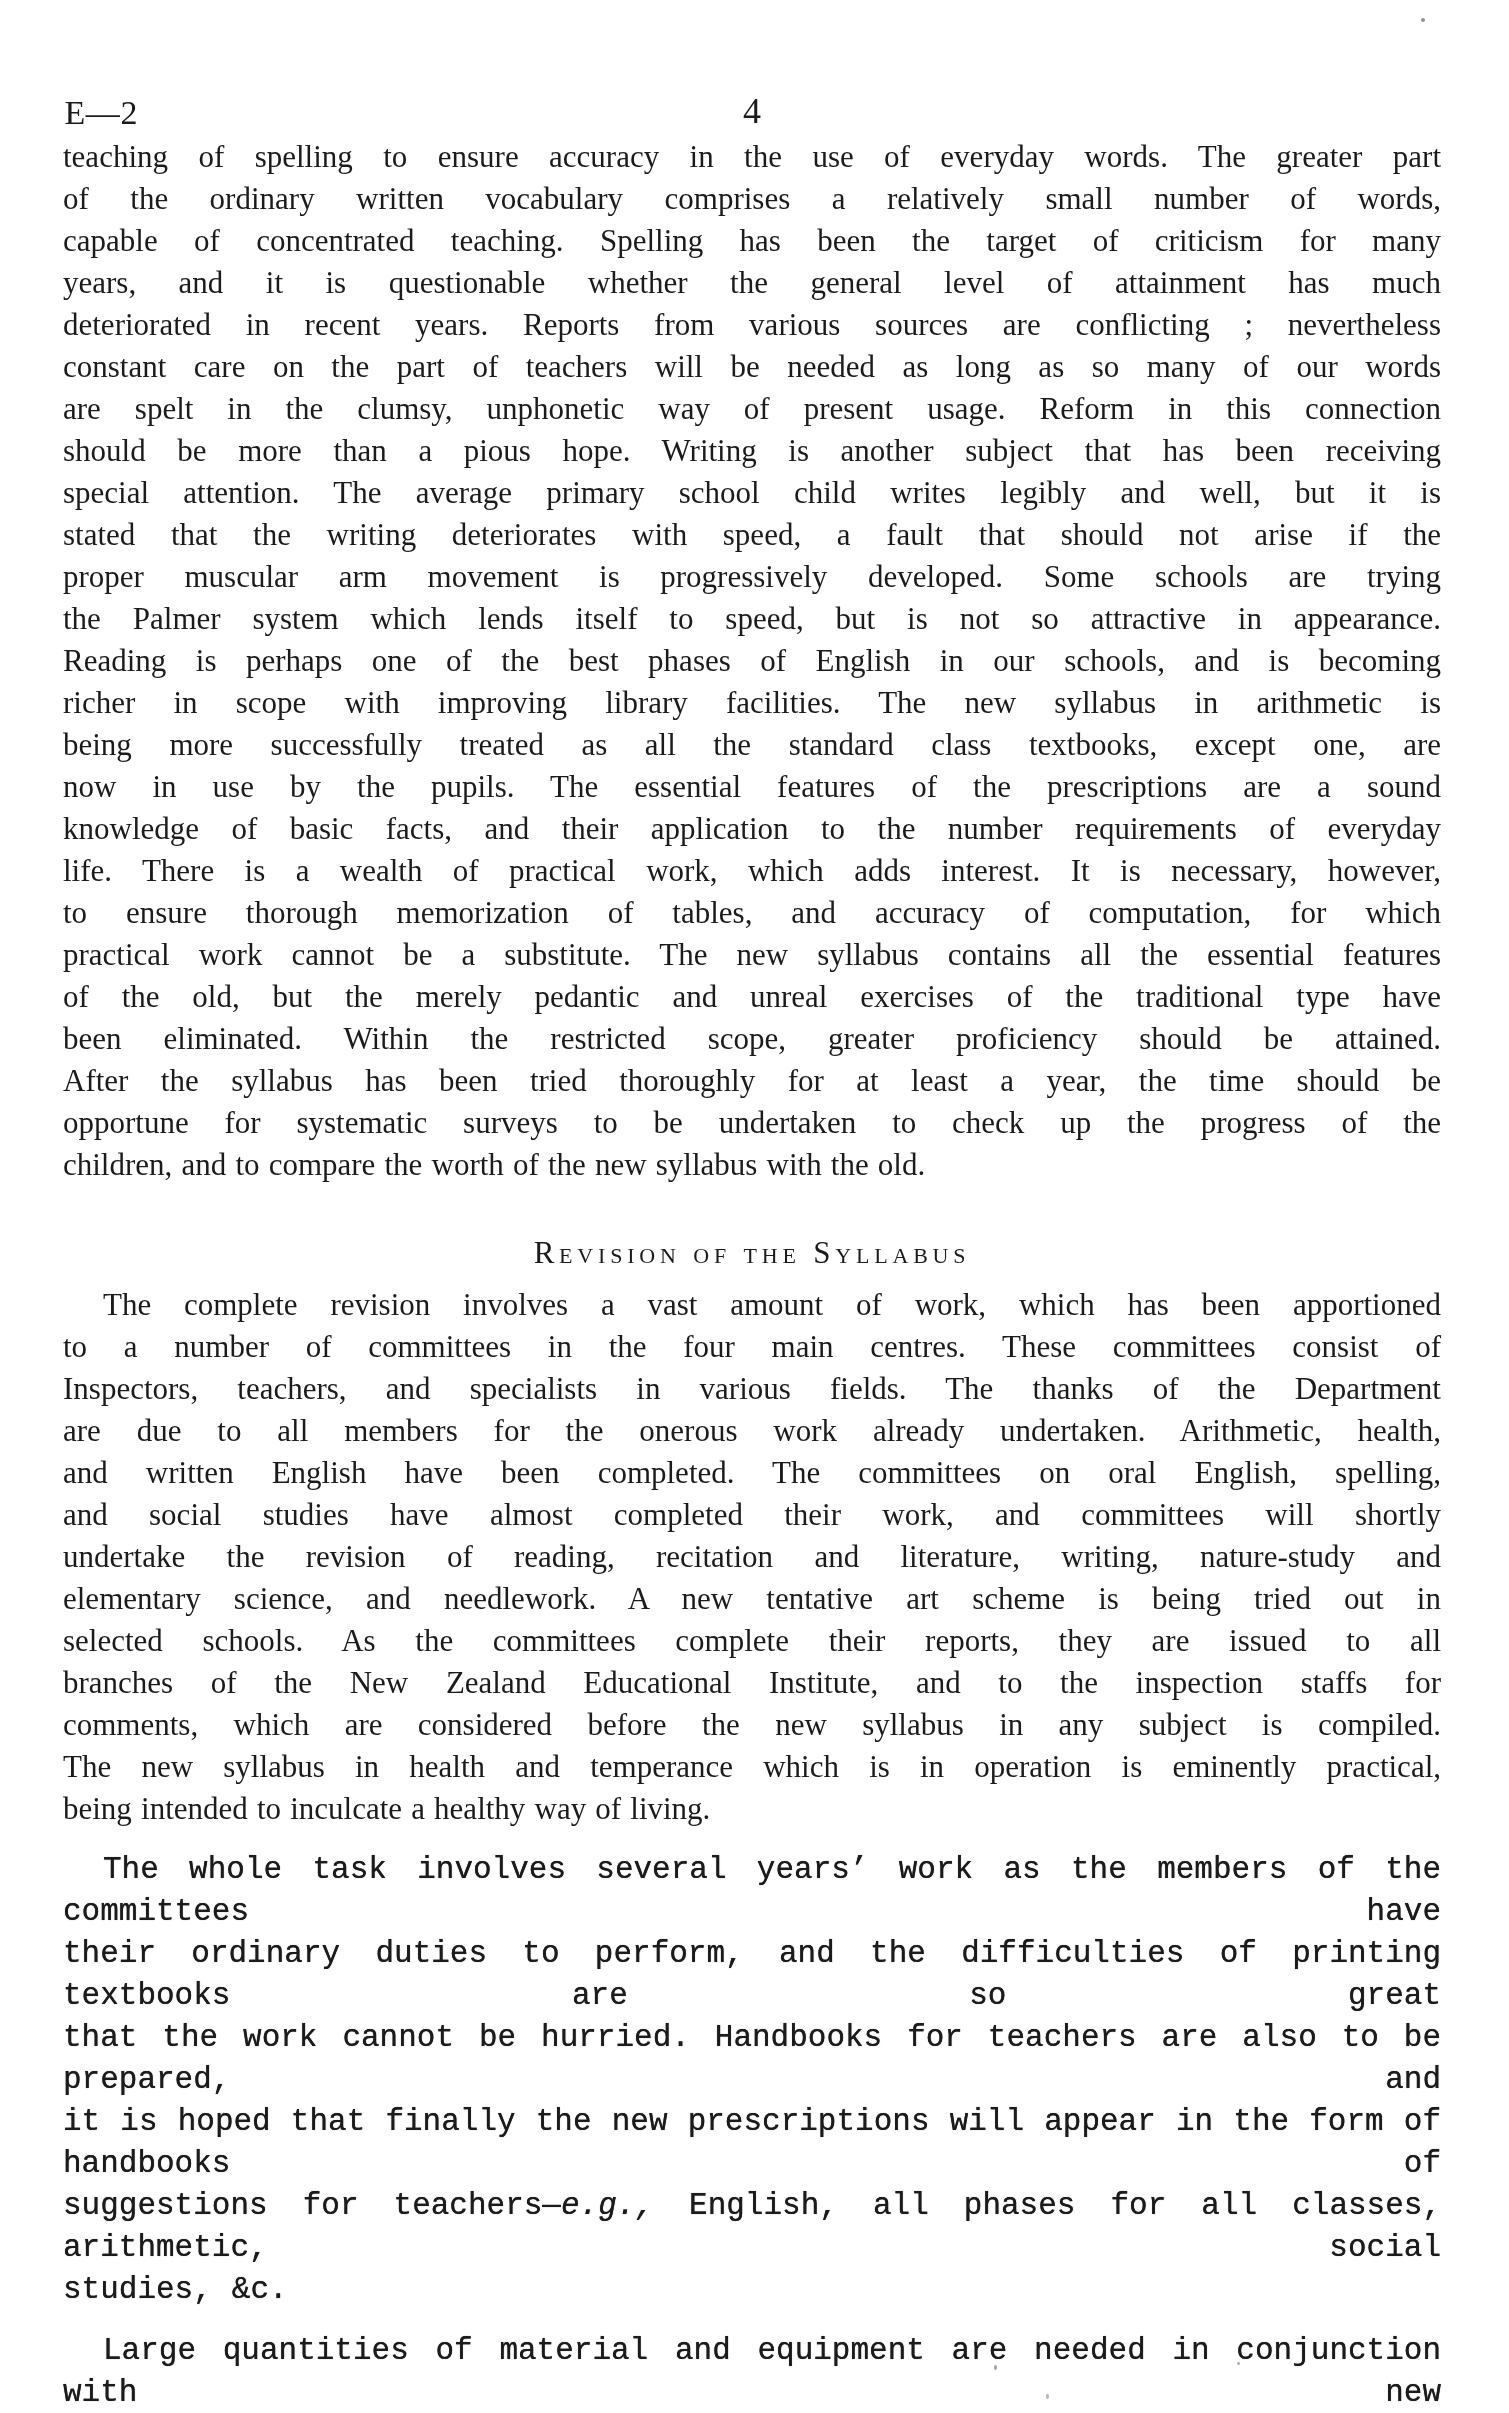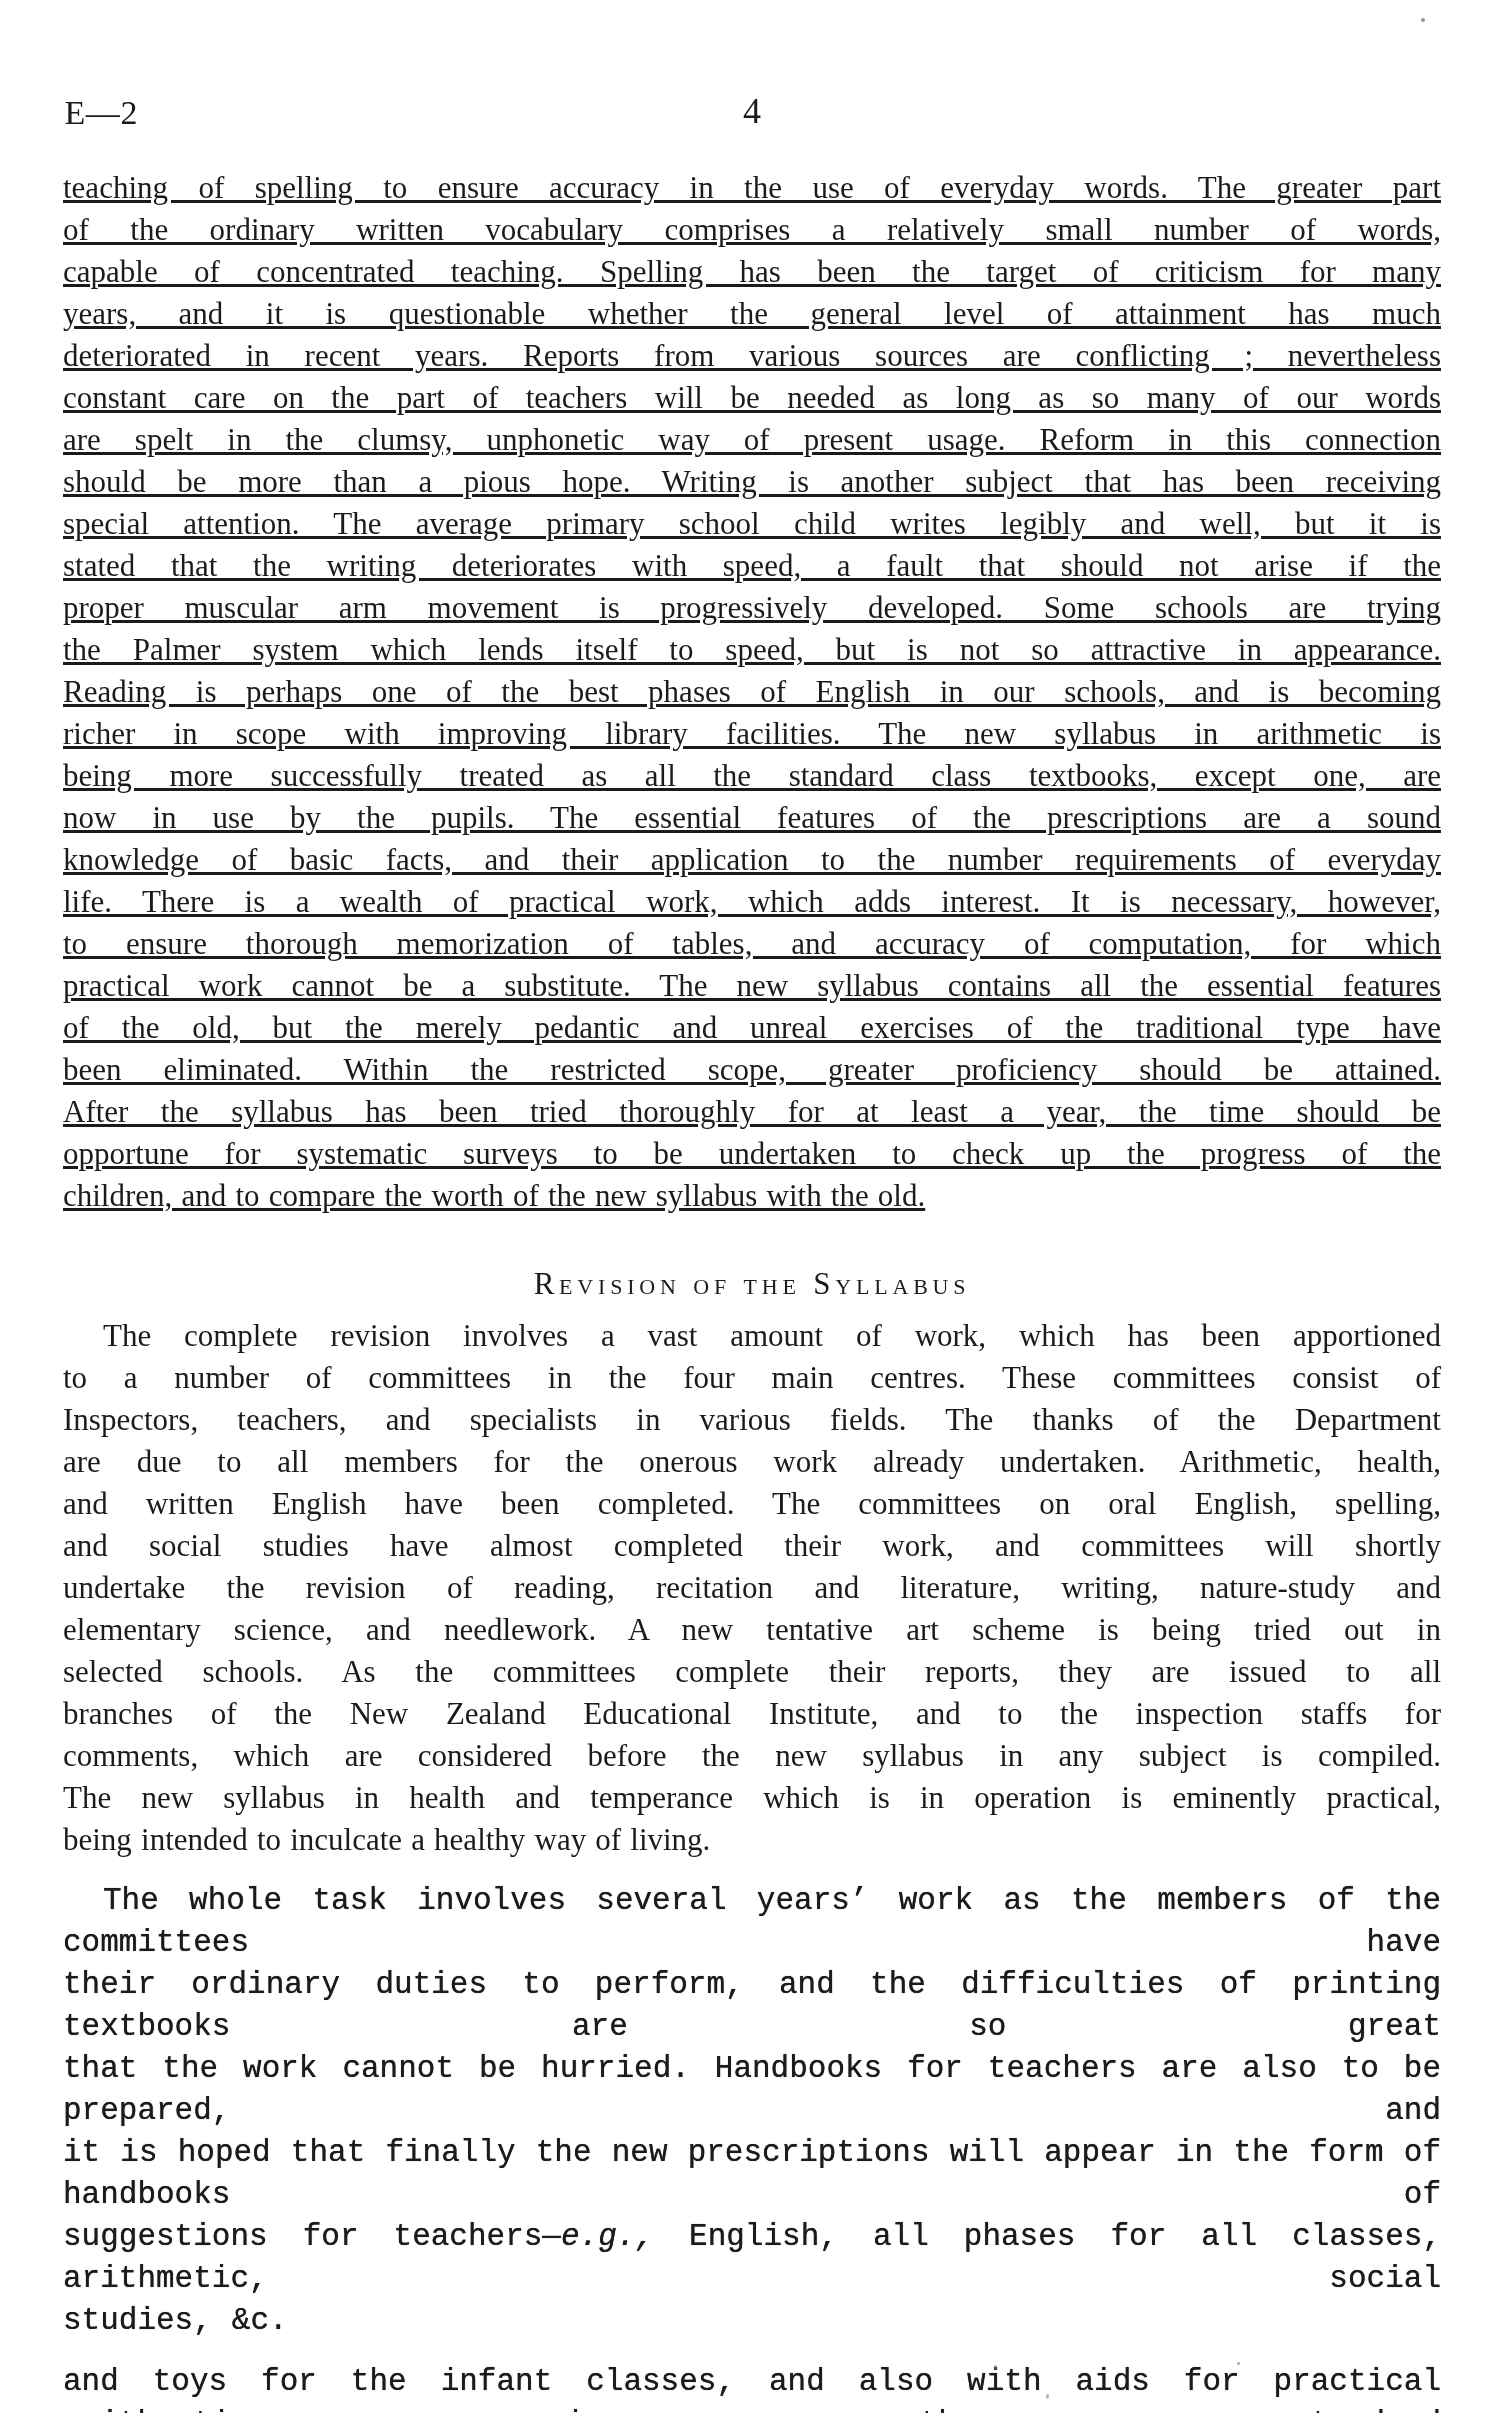--- a/index.html
+++ b/index.html
@@ -40,22 +40,20 @@
     top: 2.7px;
     text-align: center;
     font-size: 36px;
   }
   .para {
     font-size: 31px;
     line-height: 42px;
     word-spacing: 1.4px;
   }
   .para.first {
-    margin-top: 31px;
-    text-decoration: underline;
   }
   .para.spaced {
     margin-top: 19px;
     font-family: Liberation Mono, monospace;
   }
   .line {
     text-align: justify;
     text-align-last: justify;
     -moz-text-align-last: justify;
     white-space: nowrap; 
@@ -151,20 +149,21 @@
     <div class="para spaced ink-heavy">
         <div class="line indent">The whole task involves several years’ work as the members of the committees have</div>
         <div class="line">their ordinary duties to perform, and the difficulties of printing textbooks are so great</div>
         <div class="line">that the work cannot be hurried. Handbooks for teachers are also to be prepared, and</div>
         <div class="line">it is hoped that finally the new prescriptions will appear in the form of handbooks of</div>
         <div class="line">suggestions for teachers—<em>e.g.,</em> English, all phases for all classes, arithmetic, social</div>
         <div class="line last">studies, &amp;c.</div>
       </div>
 
     <div class="para spaced ink-heavy">
+        <div class="line indent">Large quantities of material and equipment are needed in conjunction with new</div>
         <div class="line">and toys for the infant classes, and also with aids for practical arithmetic in the standard</div>
         <div class="line last">classes.</div>
       </div>
 
   </div>
 
   <div class="speck" style="left:1421px; top:18px; width:4.1px; height:4.1px; opacity:.75;"></div>
   <div class="speck" style="left:994px; top:2365px; width:3.4px; height:4.8px; opacity:.6;"></div>
   <div class="speck" style="left:1237px; top:2362px; width:3.4px; height:2.7px; opacity:.55;"></div>
   <div class="speck" style="left:1046px; top:2394px; width:2.7px; height:4.8px; opacity:.5;"></div>

